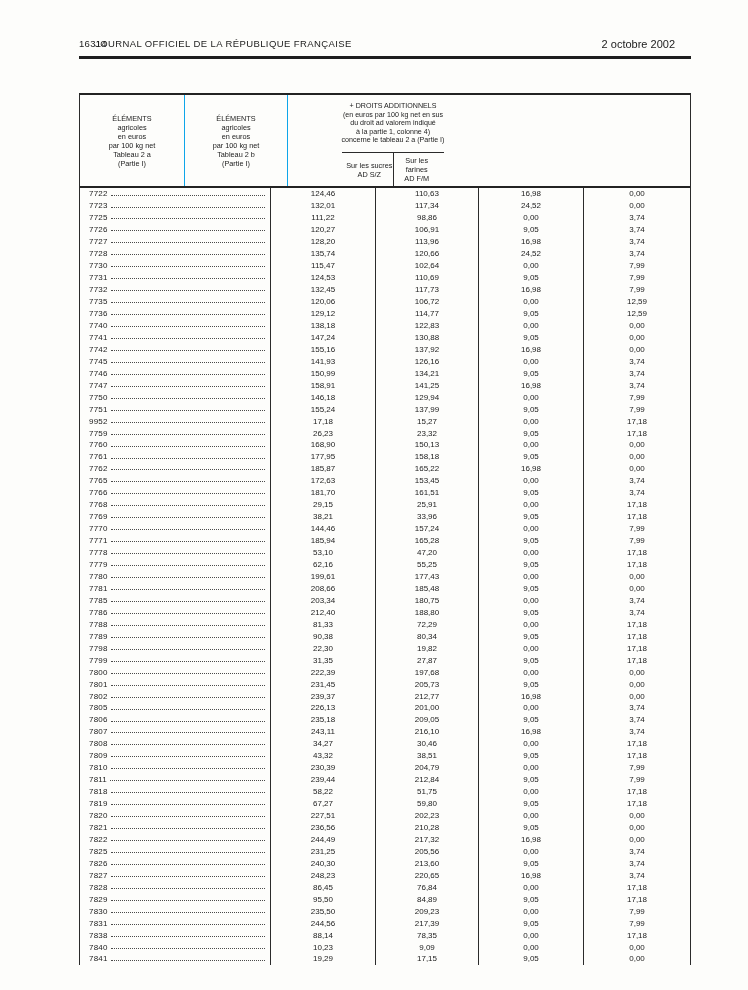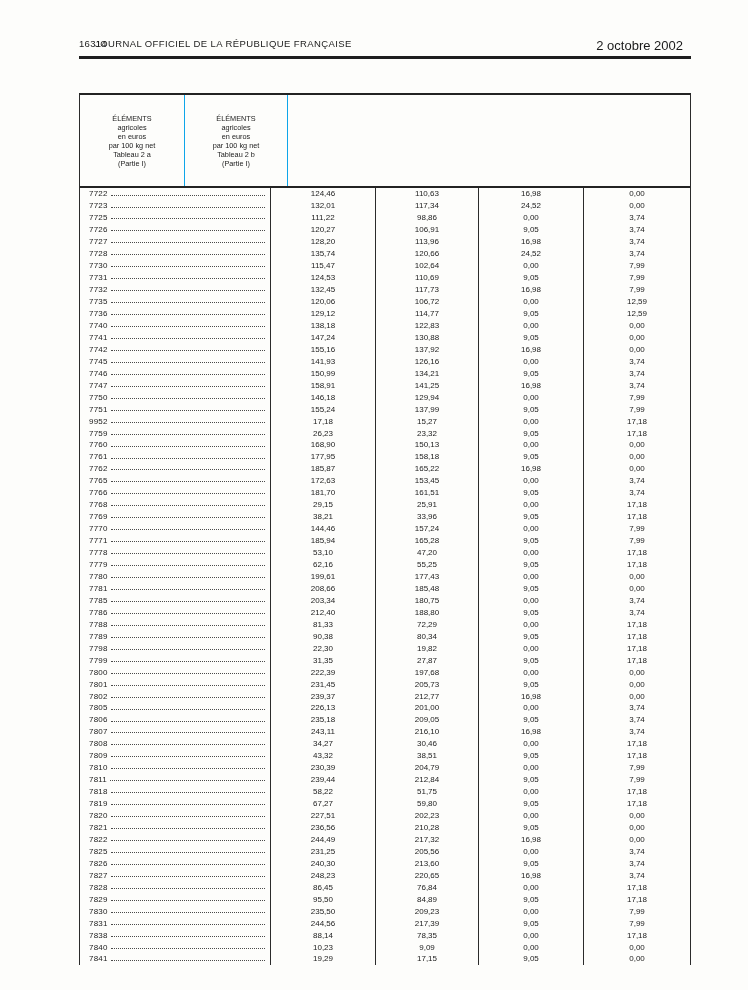--- a/index.html
+++ b/index.html
@@ -10,21 +10,21 @@
     color:#1b1b1b;
     -webkit-font-smoothing:antialiased;
     overflow:hidden;
   }
   .page{position:relative;width:748px;height:860px;}
 
   
   .masthead{position:absolute;left:79px;top:36px;width:612px;height:20px;}
   .mast-num{position:absolute;left:0;top:2px;font-size:9.5px;letter-spacing:.3px;}
   .mast-title{position:absolute;left:16px;right:0;top:2px;text-align:left;font-size:9.5px;letter-spacing:.4px;}
-  .mast-date{position:absolute;right:8px;top:2px;font-size:13px;}
+  .mast-date{position:absolute;right:16px;top:2px;font-size:11px;}
   .mast-rule{position:absolute;left:79px;top:56px;width:612px;height:2.5px;background:#1e1e1e;}
 
   
   .jtable{
     position:absolute;left:79px;top:93px;width:612px;
     border-top:2.5px solid #232323;
     border-left:1.2px solid #2b2b2b;
     border-right:1.2px solid #2b2b2b;
     box-sizing:border-box;
   }
@@ -102,20 +102,33 @@
 en euros
 par 100 kg net
 Tableau 2 a
 (Partie I)</div>
       <div class="th th-elb">ÉLÉMENTS
 agricoles
 en euros
 par 100 kg net
 Tableau 2 b
 (Partie I)</div>
+      <div class="th th-droits-wrap">
+        <div class="th-droits-top">+ DROITS ADDITIONNELS
+(en euros par 100 kg net en sus
+du droit ad valorem indiqué
+à la partie 1, colonne 4)
+concerne le tableau 2 a (Partie I)</div>
+        <div class="th-droits-sub">
+          <div class="th-sub sucres">Sur les sucres
+AD S/Z</div>
+          <div class="th-sub farines">Sur les farines
+AD F/M</div>
+        </div>
+      </div>
     </div>
     <div class="tbody">
         <div class="row">
           <div class="cell code">
             <span class="code-num">7722</span>
             <span class="leader"></span>
           </div>
           <div class="cell v1">124,46</div>
           <div class="cell v2">110,63</div>
           <div class="cell v3">16,98</div>

